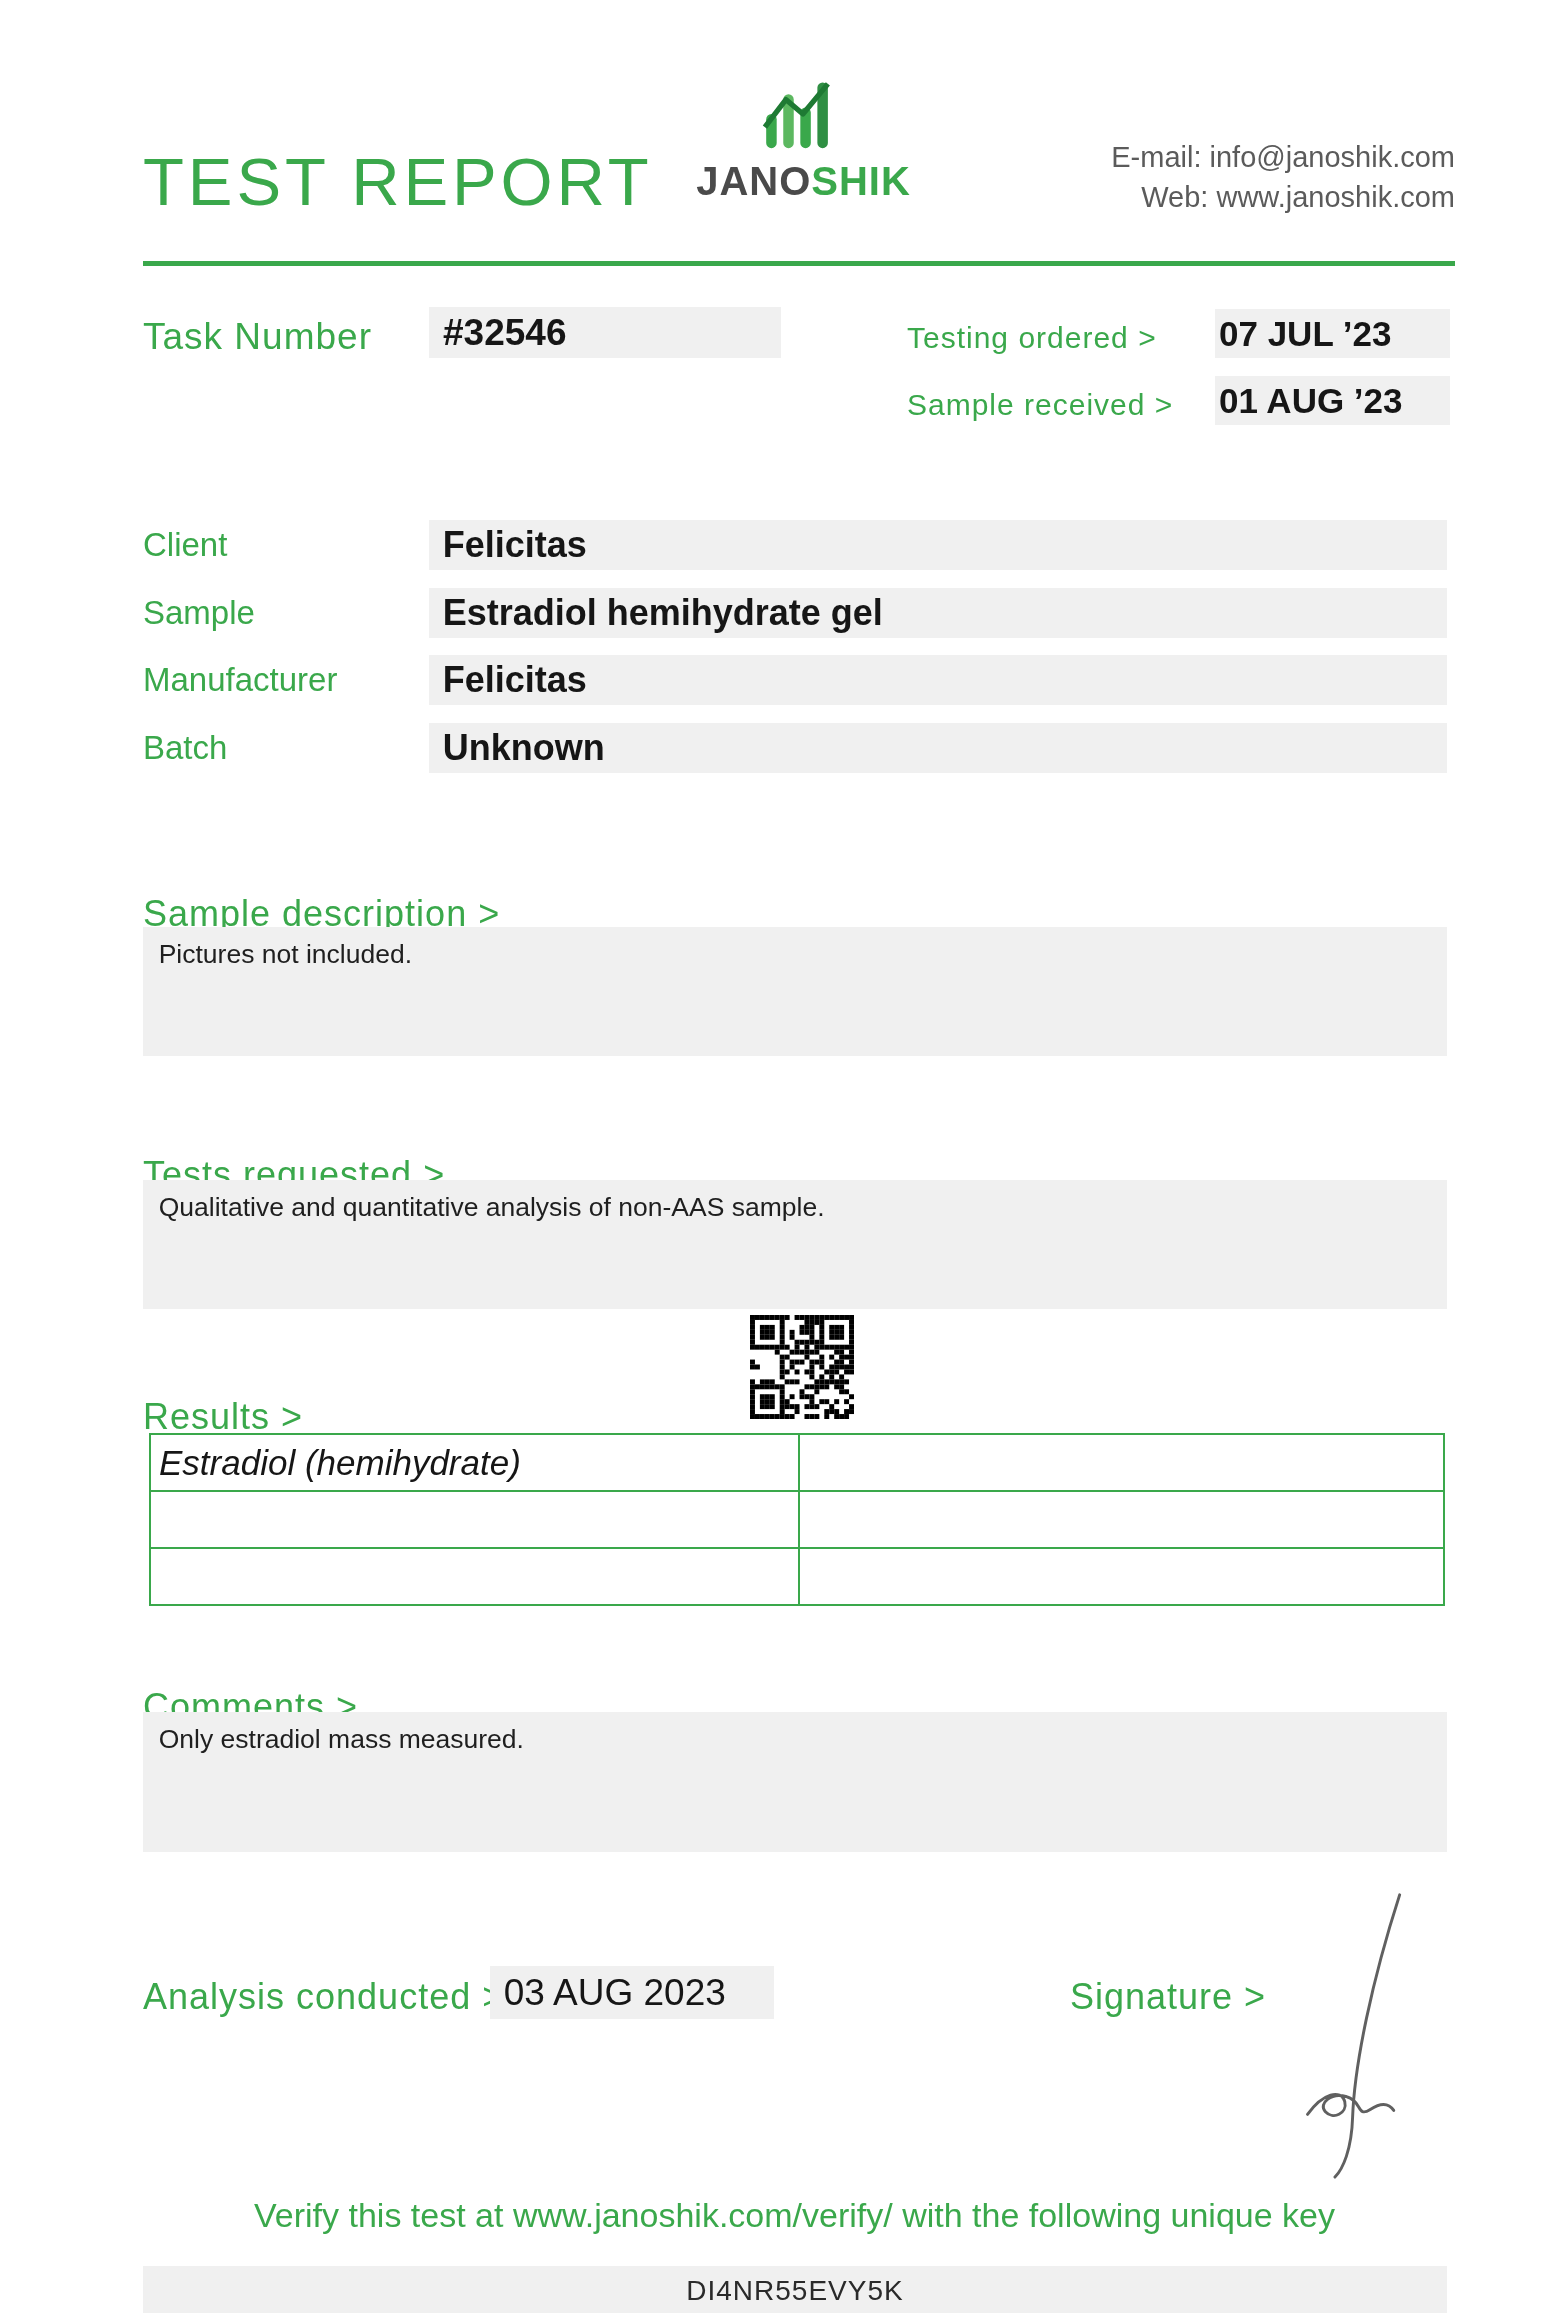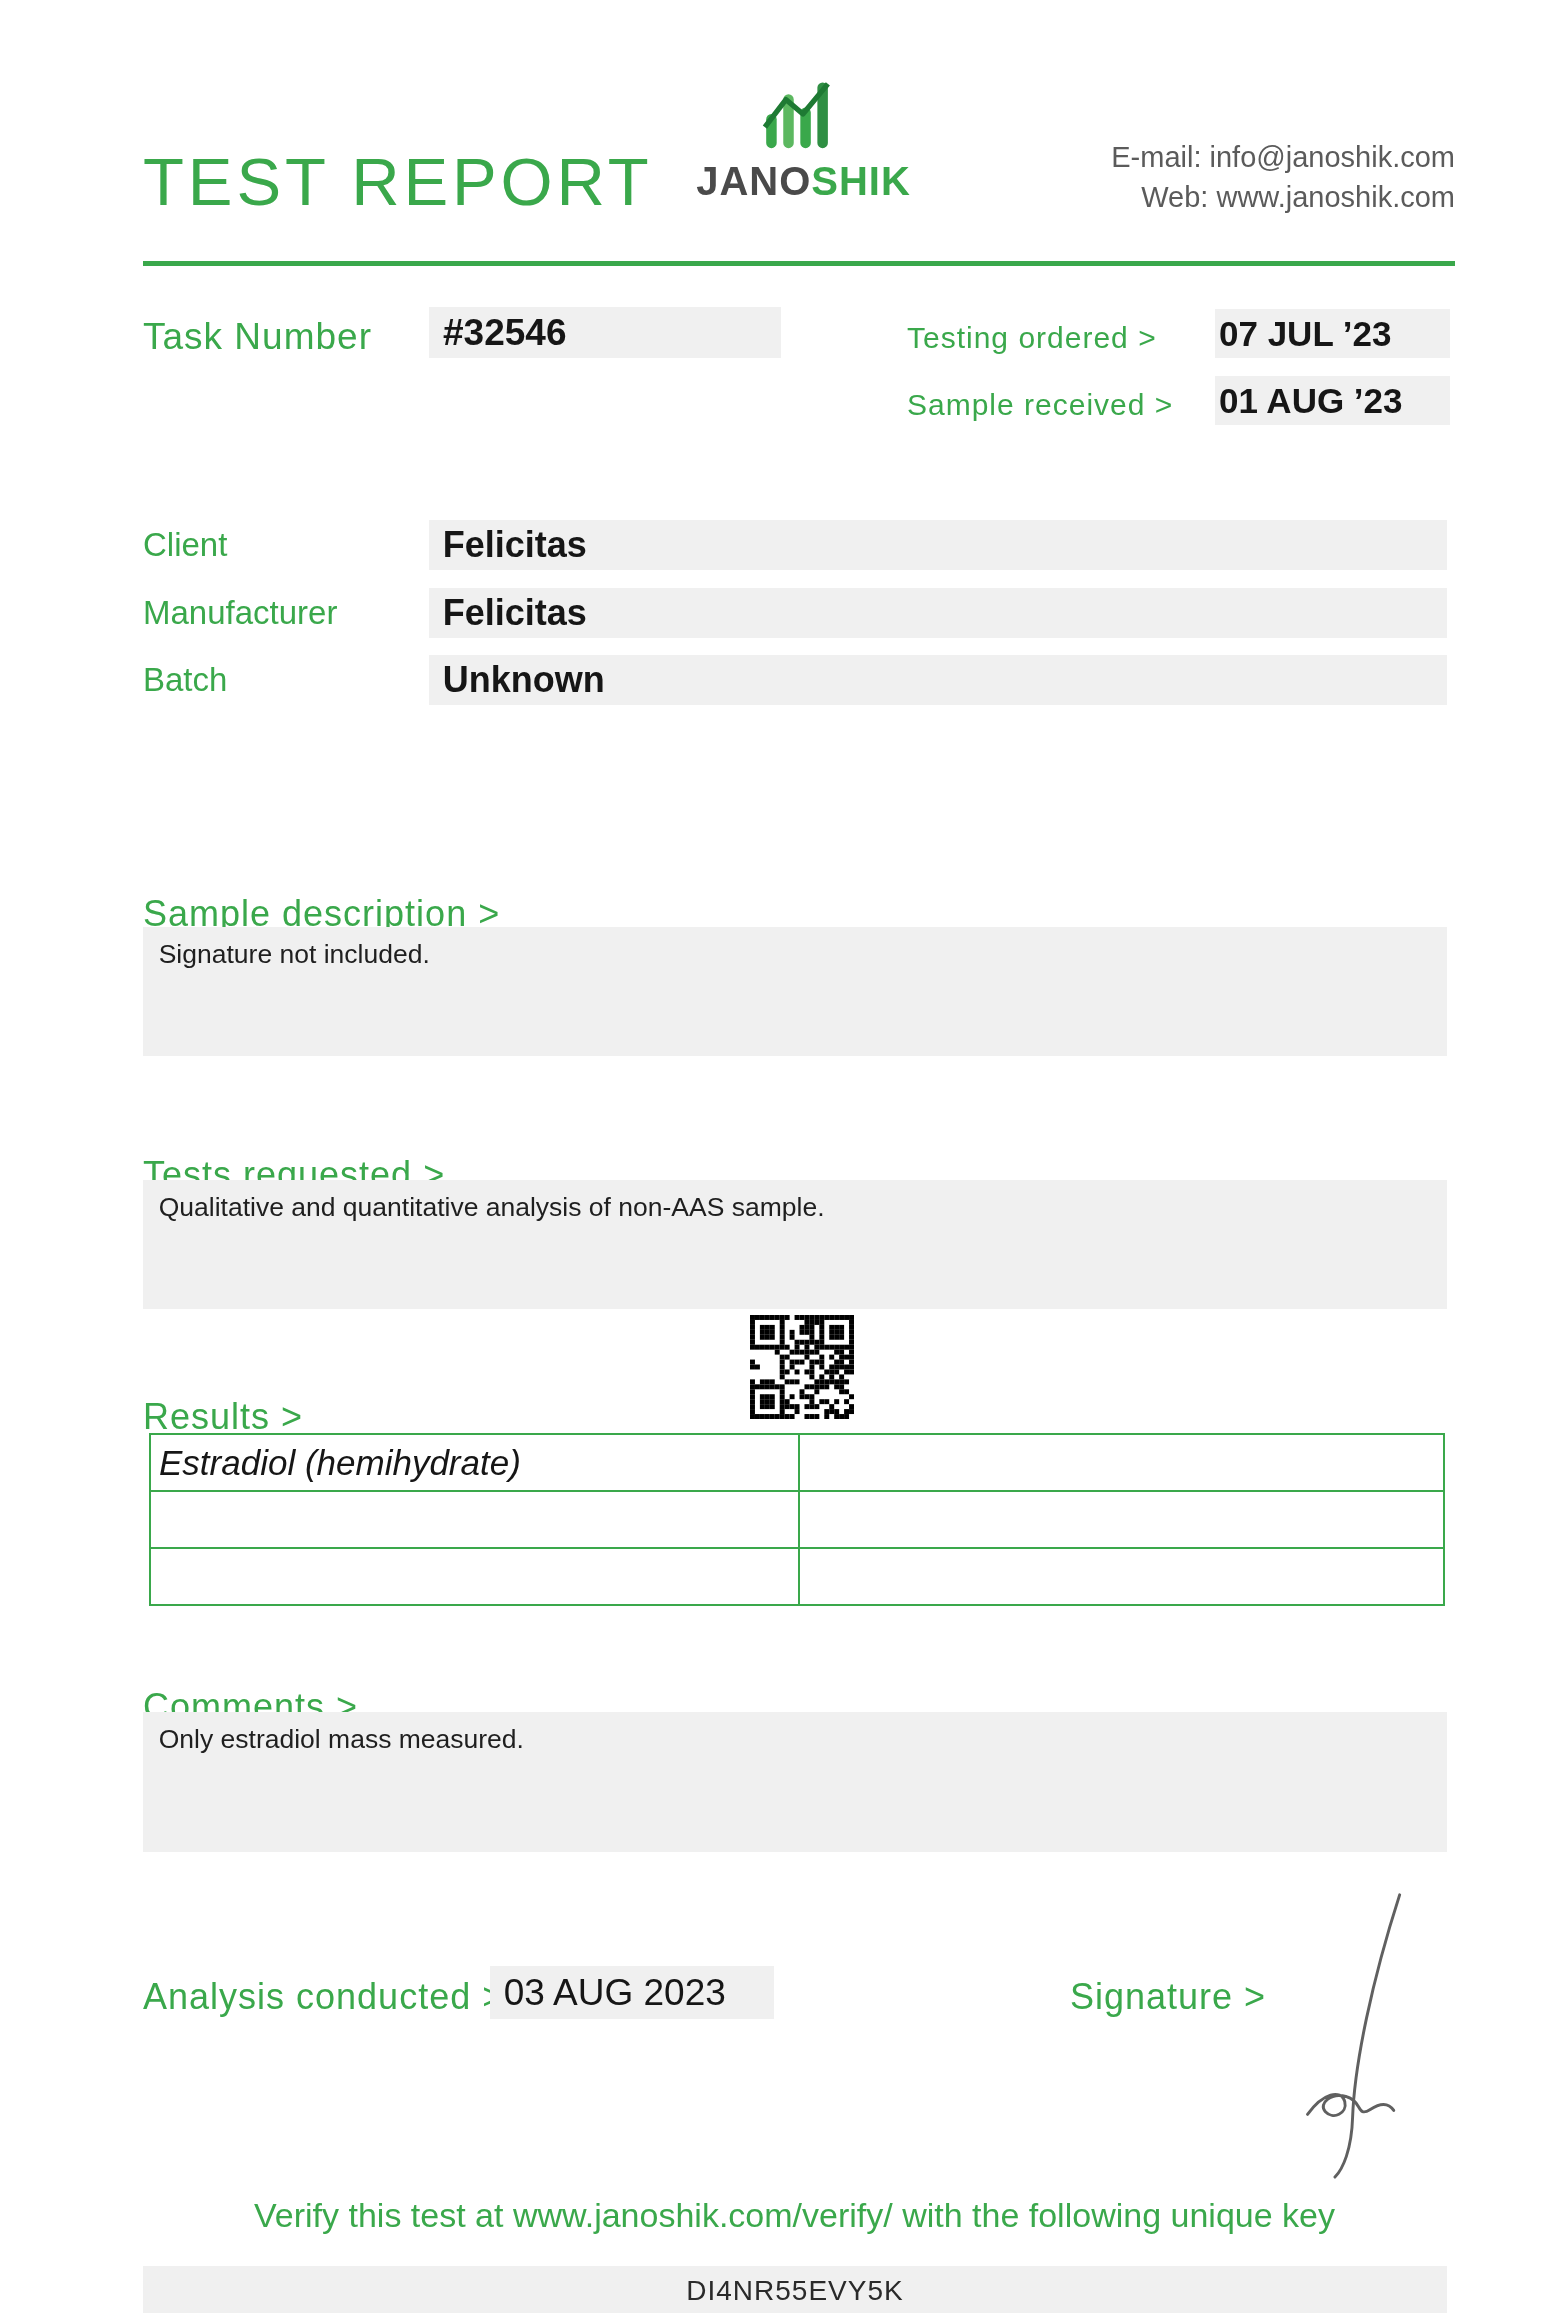--- a/index.html
+++ b/index.html
@@ -101,31 +101,35 @@
   <div class="date ordered-date">07 JUL ’23</div>
   <div class="small-label received-label">Sample received &gt;</div>
   <div class="date received-date">01 AUG ’23</div>
 
   <div class="info">
     <div class="info-row">
       <div class="info-label">Client</div>
       <div class="info-value">Felicitas</div>
     </div>
     <div class="info-row">
+      <div class="info-label">Sample</div>
+      <div class="info-value">Estradiol hemihydrate gel</div>
+    </div>
+    <div class="info-row">
       <div class="info-label">Manufacturer</div>
       <div class="info-value">Felicitas</div>
     </div>
     <div class="info-row">
       <div class="info-label">Batch</div>
       <div class="info-value">Unknown</div>
     </div>
   </div>
 
   <div class="section-heading" id="desc-heading">Sample description &gt;</div>
-  <div class="section-box" id="desc-box">Signature not included.</div>
+  <div class="section-box" id="desc-box">Pictures not included.</div>
 
   <div class="section-heading" id="tests-heading">Tests requested &gt;</div>
   <div class="section-box" id="tests-box">Qualitative and quantitative analysis of non-AAS sample.</div>
 
   <div class="qr"><svg width="104" height="104" viewBox="0 0 105 105" fill="#000">
         <rect x="0" y="0" width="5" height="5"></rect>
         <rect x="5" y="0" width="5" height="5"></rect>
         <rect x="10" y="0" width="5" height="5"></rect>
         <rect x="15" y="0" width="5" height="5"></rect>
         <rect x="20" y="0" width="5" height="5"></rect>

